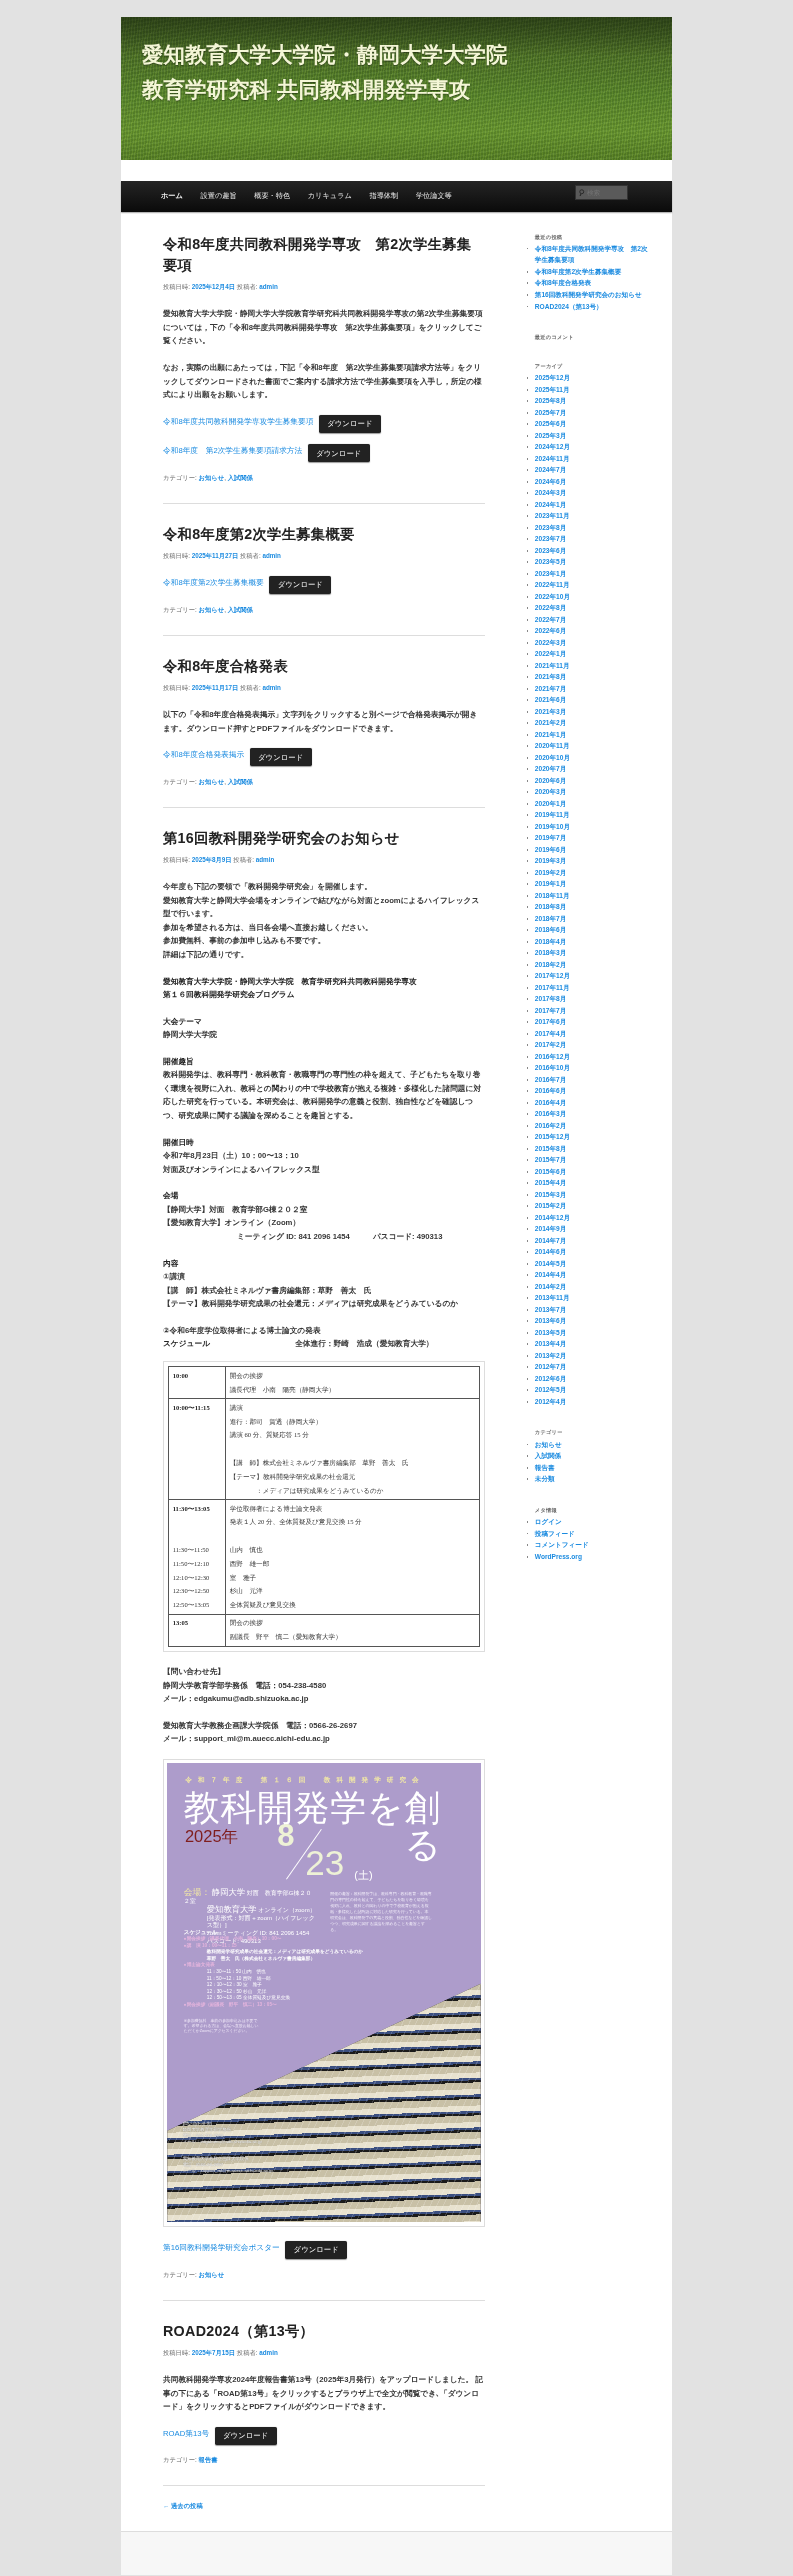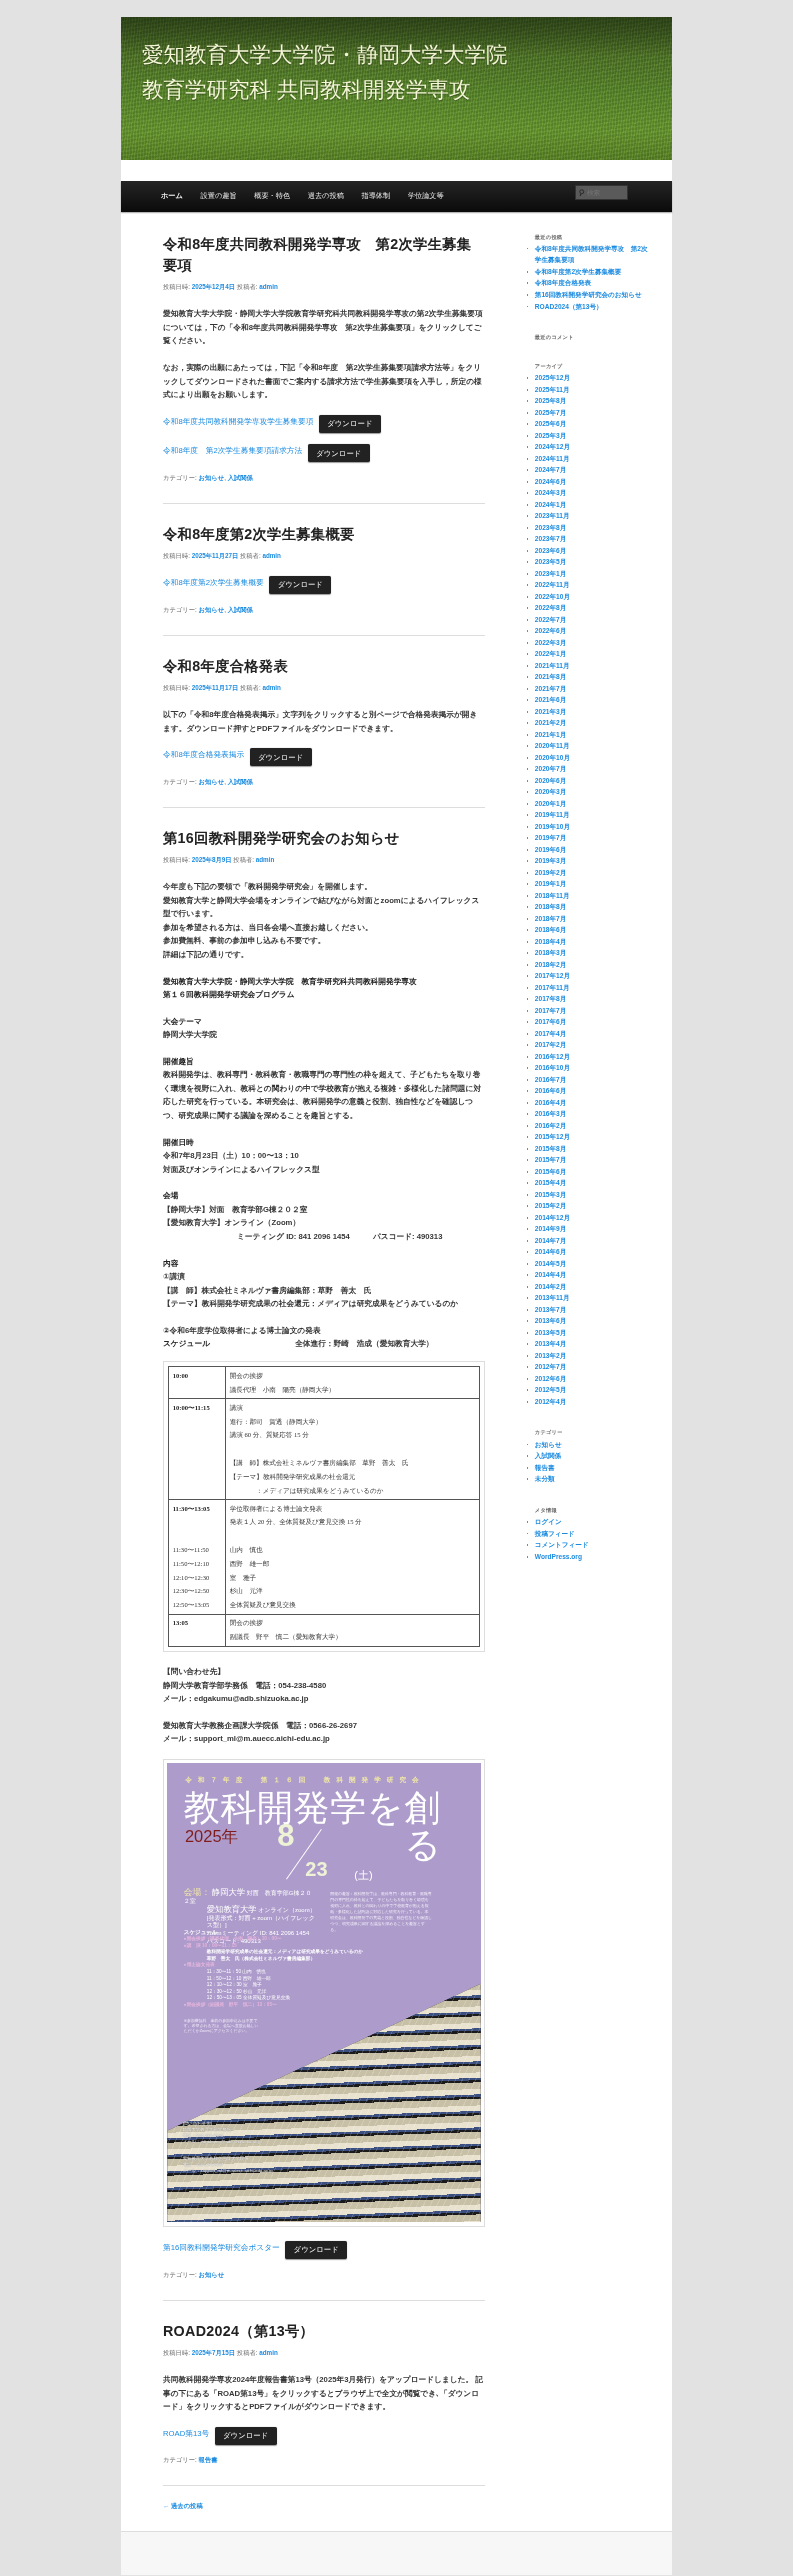--- a/index.html
+++ b/index.html
@@ -7,21 +7,21 @@
   #page { width: 551px; margin: 16.5px auto 16.5px; background: #fff; }
   #branding { position: relative; }
   .hero { height: 143px; position: relative; overflow: hidden;
     background:
       repeating-linear-gradient(172deg, rgba(255,255,255,0.04) 0 1.7px, rgba(0,0,0,0.05) 1.7px 3.9px),
       repeating-linear-gradient(95deg, rgba(120,160,40,0.18) 0 1.1px, rgba(20,50,10,0.15) 1.1px 2.8px),
       linear-gradient(180deg, #3d5a22 0%, #4d7028 25%, #5c8a2e 55%, #6b9a32 80%, #5a8428 100%); }
   .hero::before { content: ""; position: absolute; left: 0; right: 0; top: 0; height: 39px;
     background: linear-gradient(180deg, rgba(30,45,15,0.55), rgba(30,45,15,0)); }
   .site-title { position: absolute; left: 21px; top: 21px; color: #f4f6d6; font-size: 21.5px; line-height: 35px; font-weight: normal; text-shadow: 0 0.6px 1.1px rgba(0,0,0,0.4); }
-  .site-title span { display: block; }
+  .site-title span { display: block; font-weight: bold; }
   #access { height: 31px; background: linear-gradient(#252525, #0a0a0a); display: flex; align-items: center; padding-left: 40px; position: relative; box-shadow: 0 1.1px 1.1px rgba(0,0,0,0.35); margin-top: 21px; }
   #access a { color: #eee; font-size: 7.2px; margin-right: 17.6px; text-decoration: none; }
   #access a.current { font-weight: bold; }
   .search { position: absolute; right: 44px; top: 4.4px; width: 53px; height: 15.4px; background: #5a5a5a; border: 0.6px solid #333; display: flex; align-items: center; padding-left: 3.3px; }
   .search svg { flex: none; }
   .search input { background: transparent; border: none; color: #999; font-size: 6.6px; width: 39px; margin-left: 2.2px; outline: none; }
   #main { display: flex; padding: 22px 0 0 0; }
   #content { width: 322px; margin-left: 42px; }
   #secondary { width: 127px; margin-left: 41px; padding-top: 0; }
   article { border-bottom: 0.6px solid #ddd; padding-bottom: 20px; margin-bottom: 20px; }
@@ -49,21 +49,21 @@
       repeating-linear-gradient(115deg, rgba(255,255,255,0.0) 0 5px, rgba(255,255,255,0.18) 5px 6px),
       repeating-linear-gradient(178deg, #c8c0a6 0 6.6px, #e8e2cf 6.6px 12px, #3b4f80 12px 14.3px, #1a1a1a 14.3px 16.5px),
       linear-gradient(#1a1a1a, #2a2a2a);
     clip-path: polygon(100% 48%, 100% 100%, 0% 100%, 0% 80%); }
   .poster .p-sub { position: absolute; left: 18px; top: 10px; color: #f1e7a6; font-size: 6.6px; letter-spacing: 6px; font-weight: bold; }
   .poster .p-title { position: absolute; left: 16.5px; top: 24px; color: #fff; font-size: 36px; font-weight: 300; letter-spacing: 0.6px; line-height: 41px; }
   .poster .p-ru { position: absolute; left: 237px; top: 61px; color: #fff; font-size: 36px; line-height: 41px; }
   .poster .p-year { position: absolute; left: 17.6px; top: 67px; color: #7f1d1d; font-size: 16.5px; }
   .poster .p-m { position: absolute; left: 110px; top: 66px; color: #eef2d6; font-size: 31px; font-weight: bold; }
   .poster .p-slash { position: absolute; left: 114px; top: 66px; width: 1.1px; height: 61px; background: #fff; transform: rotate(35deg); transform-origin: top left; margin-left: 40px; }
-  .poster .p-d { position: absolute; left: 138px; top: 100px; color: #eef2d6; font-size: 20px; font-weight: bold; }
+  .poster .p-d { position: absolute; left: 138px; top: 93px; color: #eef2d6; font-size: 35px; font-weight: normal; }
   .poster .p-dow { position: absolute; left: 187px; top: 106px; color: #fff; font-size: 11px; }
   .poster .p-venue { position: absolute; left: 16.5px; top: 126px; color: #fff; font-size: 6px; line-height: 7.7px; width: 132px; }
   .poster .p-venue .lbl { color: #f1e7a6; font-size: 8.8px; }
   .poster .p-venue .big { font-size: 8.3px; }
   .poster .p-aim { position: absolute; left: 163px; top: 128px; width: 102px; color: #f3eefa; font-size: 3.9px; line-height: 6px; }
   .poster .p-sched { position: absolute; left: 16.5px; top: 166px; color: #fff; font-size: 4.7px; line-height: 6.6px; width: 231px; }
   .poster .p-sched .h { font-weight: bold; font-size: 5.5px; }
   .poster .p-sched .pk { color: #e4b4dd; font-weight: bold; }
   .poster .p-note { position: absolute; left: 16.5px; top: 255px; width: 77px; color: #f0e8f8; font-size: 3.9px; line-height: 5px; }
   .poster .p-contact { position: absolute; left: 15.4px; top: 358px; color: #fff; font-size: 4.4px; line-height: 6px; text-shadow: 0 0 1.1px rgba(0,0,0,0.6); }
@@ -86,21 +86,21 @@
     <div class="hero">
       <h1 class="site-title">
         <span>愛知教育大学大学院・静岡大学大学院</span>
         <span>教育学研究科 共同教科開発学専攻</span>
       </h1>
     </div>
     <nav id="access">
       <a href="#" class="current">ホーム</a>
       <a href="#">設置の趣旨</a>
       <a href="#">概要・特色</a>
-      <a href="#">過去の投稿</a>
+      <a href="#">カリキュラム</a>
       <a href="#">指導体制</a>
       <a href="#">学位論文等</a>
       <div class="search">
         <svg width="5.5" height="7.7" viewBox="0 0 10 14">
             <circle cx="5" cy="5" r="3.6" fill="none" stroke="#2a2a2a" stroke-width="1.8"></circle>
             <line x1="3.5" y1="8.5" x2="2" y2="13" stroke="#2a2a2a" stroke-width="2"></line>
           </svg>
         <input type="text" placeholder="検索" style="">
       </div>
     </nav>

